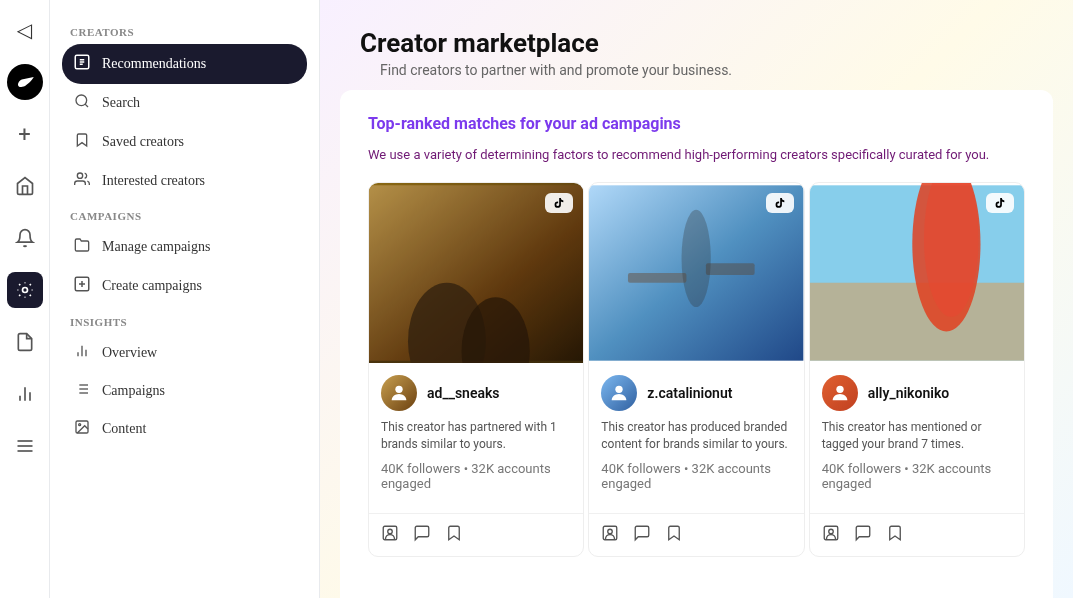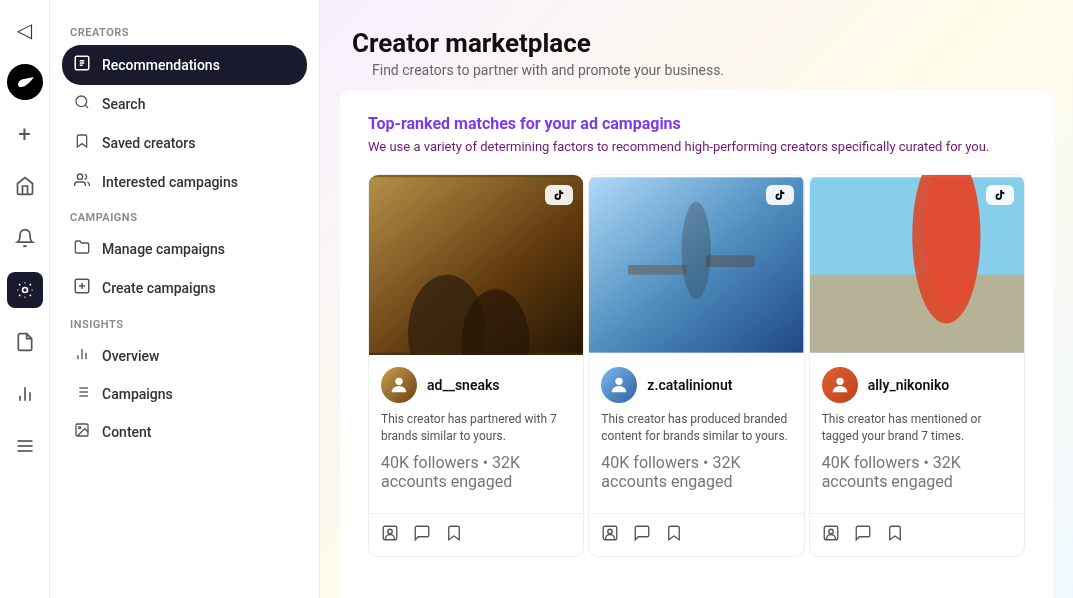--- a/index.html
+++ b/index.html
@@ -47,20 +47,21 @@
       font-weight: bold;
     }
 
     
     .sidebar {
       width: 270px;
       background: #fff;
       border-right: 1px solid #e8eaed;
       padding: 16px 12px;
       overflow-y: auto;
+      font-family: Liberation Serif, serif;
     }
     .sidebar-section-label {
       font-size: 11px;
       color: #888;
       font-weight: 600;
       text-transform: uppercase;
       letter-spacing: 0.5px;
       padding: 10px 8px 6px;
     }
     .sidebar-item {
@@ -87,21 +88,21 @@
 
     
     .main {
       flex: 1;
       display: flex;
       flex-direction: column;
       overflow: hidden;
       background: linear-gradient(135deg, #f8f0ff 0%, #fffbe8 50%, #f0f8ff 100%);
     }
     .header {
-      padding: 28px 32px 12px;
+      padding: 28px 40px 12px;
       background: transparent;
     }
     .header-title {
       font-size: 26px;
       font-weight: 700;
       color: #111;
     }
     .header-subtitle {
       font-size: 14px;
       color: #666;
@@ -115,21 +116,21 @@
       margin: 0 20px 0 20px;
       background: #fff;
       border-radius: 12px 12px 0 0;
       padding: 24px 28px;
       overflow-y: auto;
     }
     .section-title {
       font-size: 16px;
       font-weight: 700;
       color: #7c3aed;
-      margin-bottom: 6px;
+      margin-bottom: 14px;
     }
     .section-subtitle {
       font-size: 13px;
       color: #701a75;
       margin-bottom: 20px;
     }
 
     
     .cards-row {
       display: flex;
@@ -196,21 +197,21 @@
       font-size: 14px;
       color: #111;
     }
     .creator-desc {
       font-size: 12px;
       color: #555;
       margin-bottom: 8px;
       line-height: 1.4;
     }
     .creator-stats {
-      font-size: 16px;
+      font-size: 13px;
       color: #777;
       margin-bottom: 10px;
     }
     .card-actions {
       display: flex;
       gap: 14px;
       padding: 10px 12px;
       border-top: 1px solid #f0f0f0;
     }
     .card-action-btn {
@@ -304,21 +305,21 @@
   </div>
 
   <div class="sidebar-item">
     <span class="sidebar-icon">
       <svg width="18" height="16" viewBox="0 0 24 24" fill="none" stroke="#555" stroke-width="2">
           <path d="M17 21v-2a4 4 0 00-4-4H5a4 4 0 00-4 4v2"></path>
           <circle cx="9" cy="7" r="4"></circle>
           <path d="M23 21v-2a4 4 0 00-3-3.87M16 3.13a4 4 0 010 7.75"></path>
         </svg>
     </span>
-    <span>Interested campagins</span>
+    <span>Interested creators</span>
   </div>
 
   <div class="sidebar-section-label">Campaigns</div>
 
   <div class="sidebar-item">
     <span class="sidebar-icon">
       <svg width="18" height="16" viewBox="0 0 24 24" fill="none" stroke="#555" stroke-width="2">
           <path d="M22 19a2 2 0 01-2 2H4a2 2 0 01-2-2V5a2 2 0 012-2h5l2 3h9a2 2 0 012 2z"></path>
         </svg>
     </span>
@@ -411,21 +412,21 @@
         <div class="card-body">
           <div class="creator-info">
             <div class="creator-avatar" style="background:linear-gradient(135deg,#c8a050,#6b4010);">
               <svg width="22" height="22" viewBox="0 0 24 24" fill="white">
                   <circle cx="12" cy="8" r="4"></circle>
                   <path d="M4 20c0-4 3.6-7 8-7s8 3 8 7"></path>
                 </svg>
             </div>
             <span class="creator-handle">ad__sneaks</span>
           </div>
-          <div class="creator-desc">This creator has partnered with 7 brands similar to yours.</div>
+          <div class="creator-desc">This creator has partnered with 1 brands similar to yours.</div>
           <div class="creator-stats">40K followers • 32K accounts engaged</div>
         </div>
         <div class="card-actions">
           <button class="card-action-btn">
             <svg width="18" height="18" viewBox="0 0 24 24" fill="none" stroke="#555" stroke-width="1.8">
                 <rect x="3" y="3" width="18" height="18" rx="2"></rect>
                 <circle cx="12" cy="10" r="3"></circle>
                 <path d="M6 21v-1a6 6 0 0112 0v1"></path>
               </svg>
           </button>

